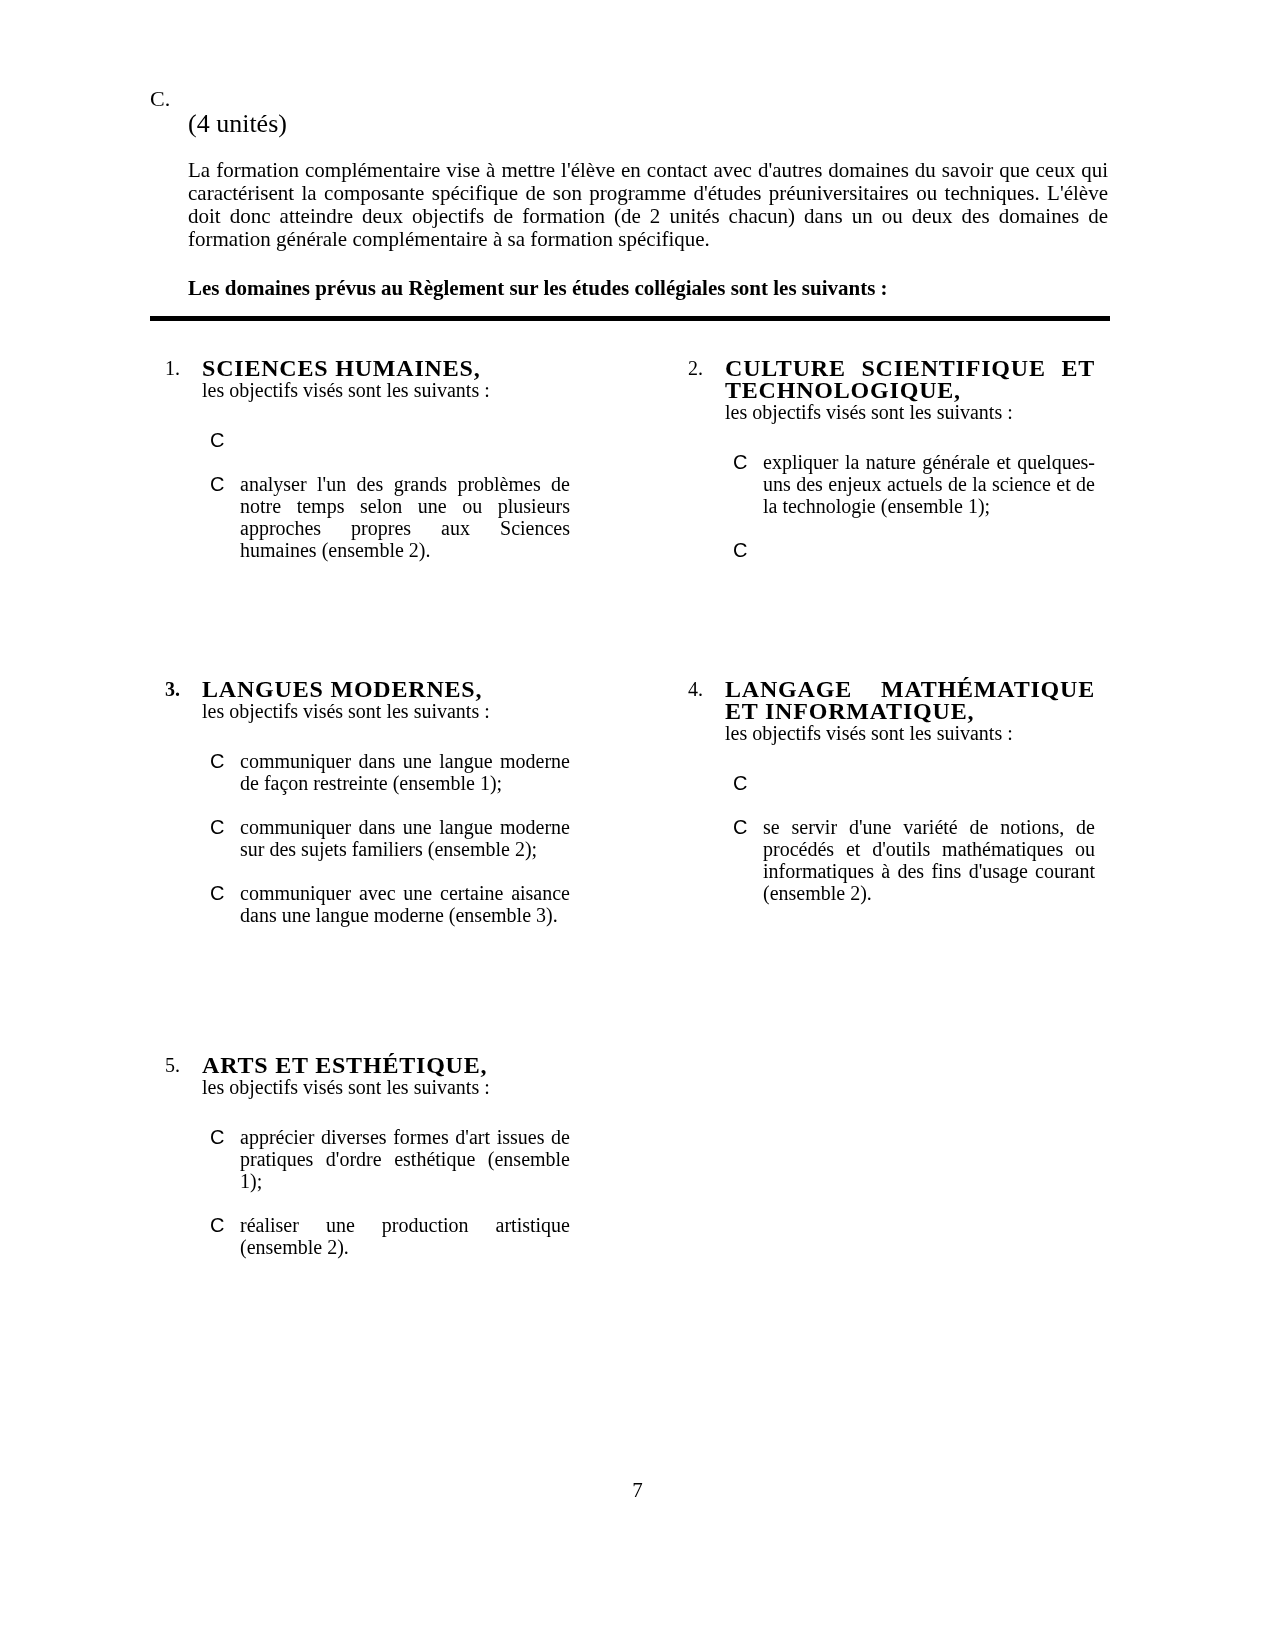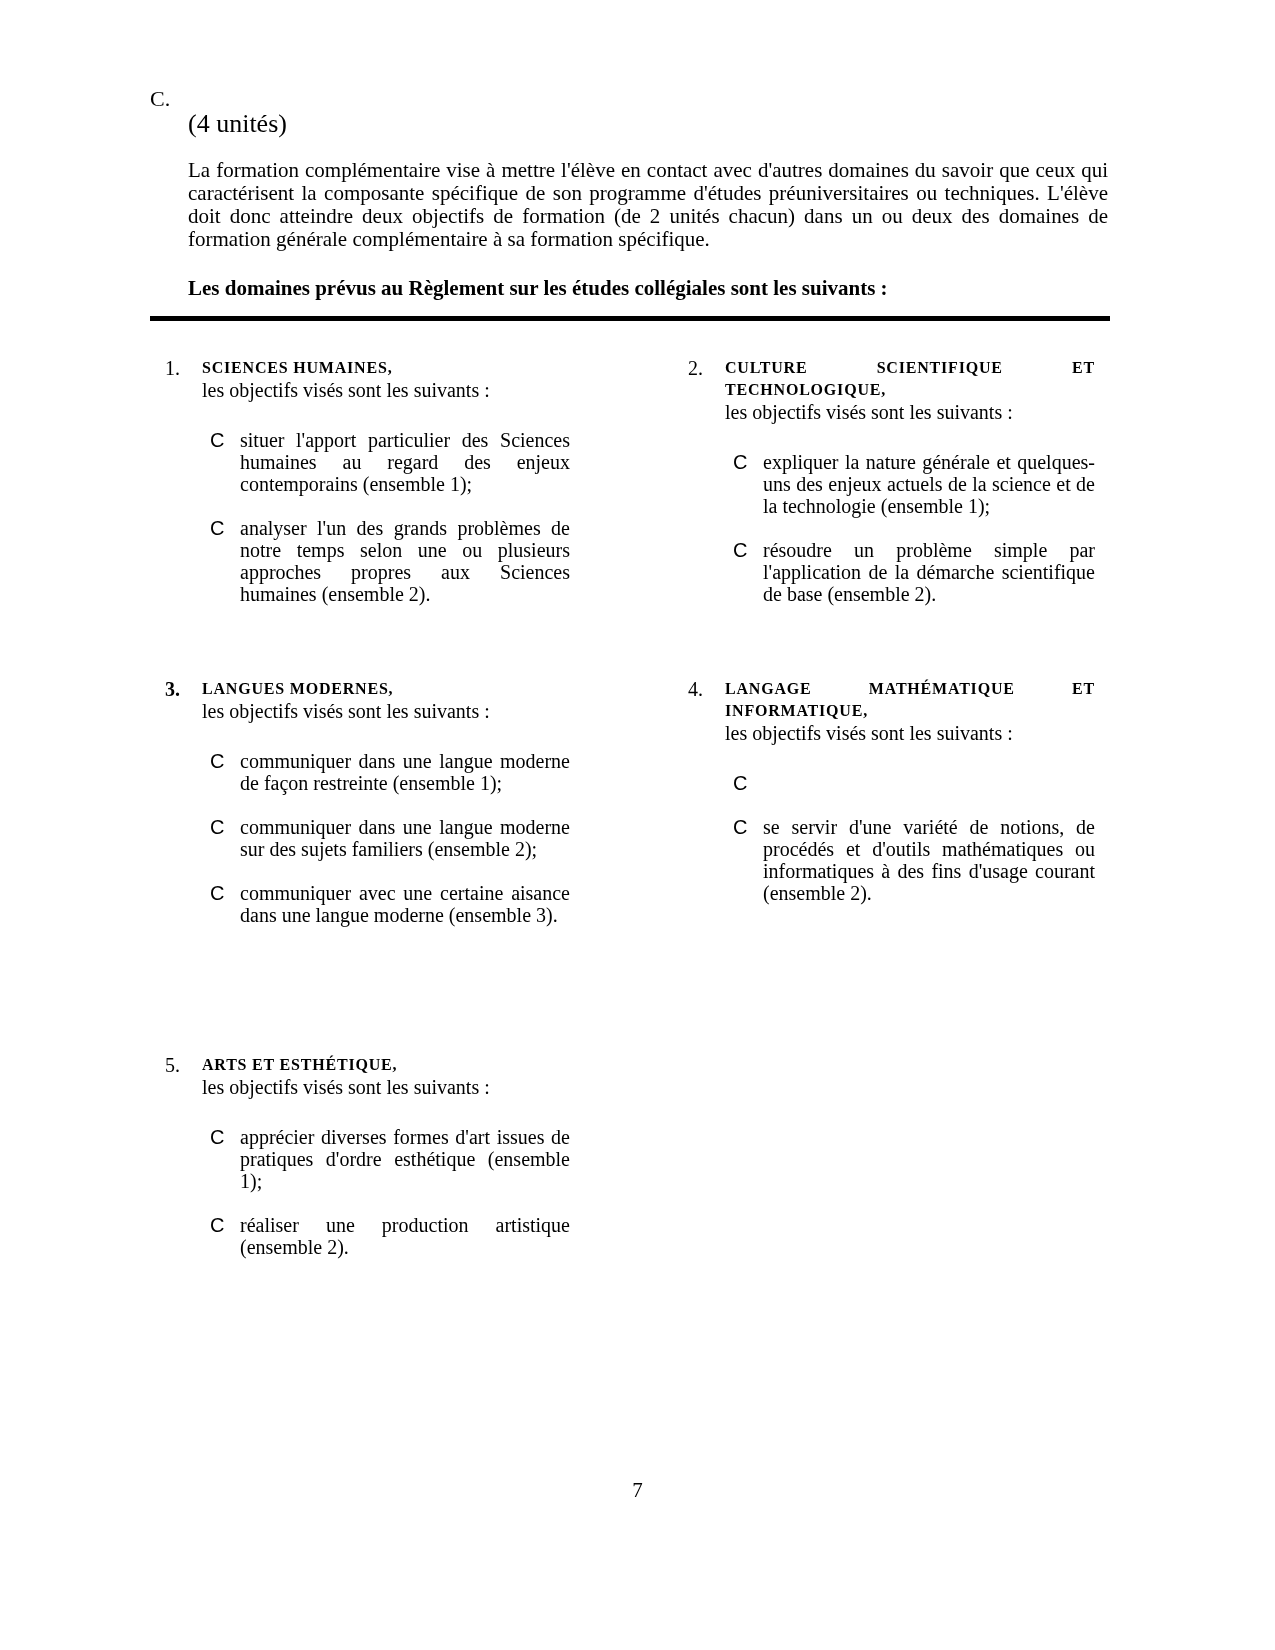--- a/index.html
+++ b/index.html
@@ -60,21 +60,21 @@
     line-height: 22px;
   }
   .row1 { min-height: 265px; }
   .row2 { min-height: 320px; }
 
   .d-num { width: 37px; flex-shrink: 0; }
   .d-num.bold { font-weight: bold; }
   .d-body { flex: 1; min-width: 0; }
   .d-title {
     margin: 0;
-    font-size: 16px;
+    font-size: 24px;
     line-height: 22px;
     font-weight: bold;
     letter-spacing: 0.8px;
     text-align: justify;
   }
   .d-sub { margin: 0; }
 
   .objectives { margin-top: 28px; }
   .objective { display: flex; margin-bottom: 22px; }
   .objective:last-child { margin-bottom: 0; }
@@ -118,21 +118,20 @@
   <div class="domains">
 
     <section class="domain row1">
       <div class="d-num">1.</div>
       <div class="d-body">
         <h3 class="d-title">SCIENCES HUMAINES,</h3>
         <p class="d-sub">les objectifs visés sont les suivants :</p>
         <div class="objectives">
           <div class="objective">
             <span class="obj-marker">C</span>
-            <span class="obj-text">situer l'apport particulier des Sciences humaines au regard des enjeux contemporains (ensemble 1);</span>
           </div>
           <div class="objective">
             <span class="obj-marker">C</span>
             <span class="obj-text">analyser l'un des grands problèmes de notre temps selon une ou plusieurs approches propres aux Sciences humaines (ensemble 2).</span>
           </div>
         </div>
       </div>
     </section>
 
     <section class="domain row1">
@@ -140,21 +139,20 @@
       <div class="d-body">
         <h3 class="d-title">CULTURE SCIENTIFIQUE ET TECHNOLOGIQUE,</h3>
         <p class="d-sub">les objectifs visés sont les suivants :</p>
         <div class="objectives">
           <div class="objective">
             <span class="obj-marker">C</span>
             <span class="obj-text">expliquer la nature générale et quelques-uns des enjeux actuels de la science et de la technologie (ensemble 1);</span>
           </div>
           <div class="objective">
             <span class="obj-marker">C</span>
-            <span class="obj-text">résoudre un problème simple par l'application de la démarche scientifique de base (ensemble 2).</span>
           </div>
         </div>
       </div>
     </section>
 
     <section class="domain row2">
       <div class="d-num bold">3.</div>
       <div class="d-body">
         <h3 class="d-title">LANGUES MODERNES,</h3>
         <p class="d-sub">les objectifs visés sont les suivants :</p>

